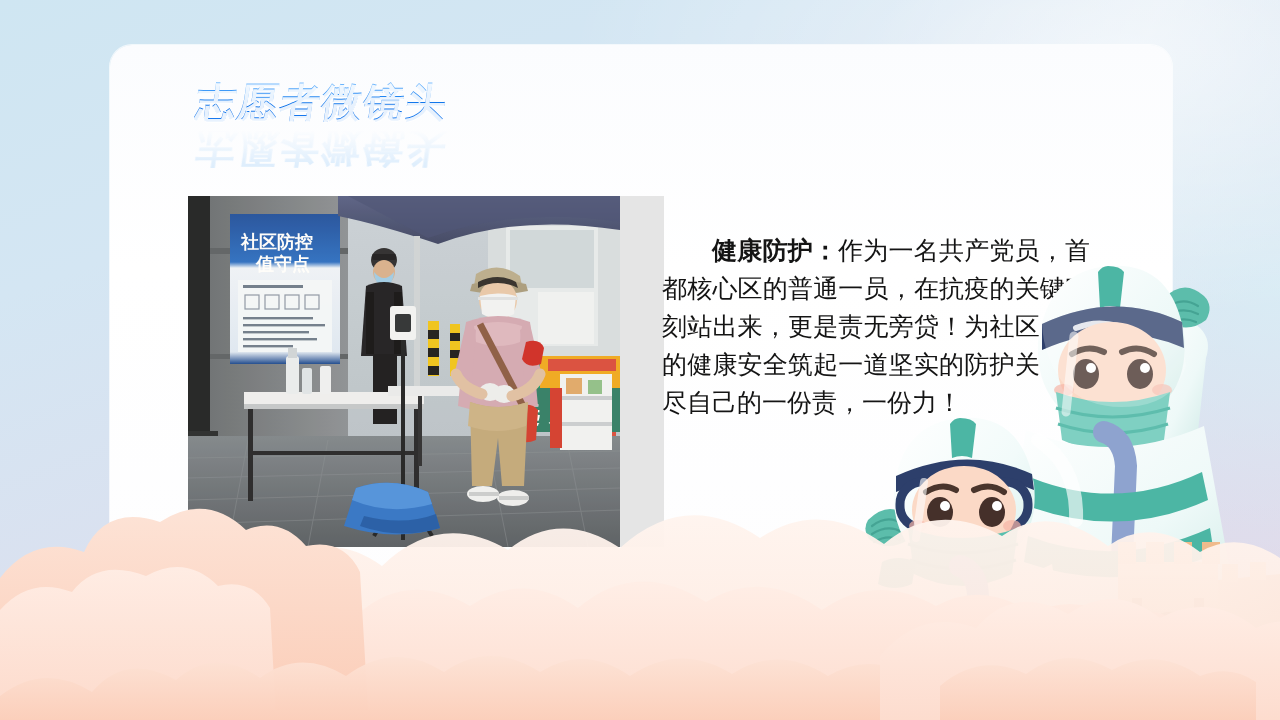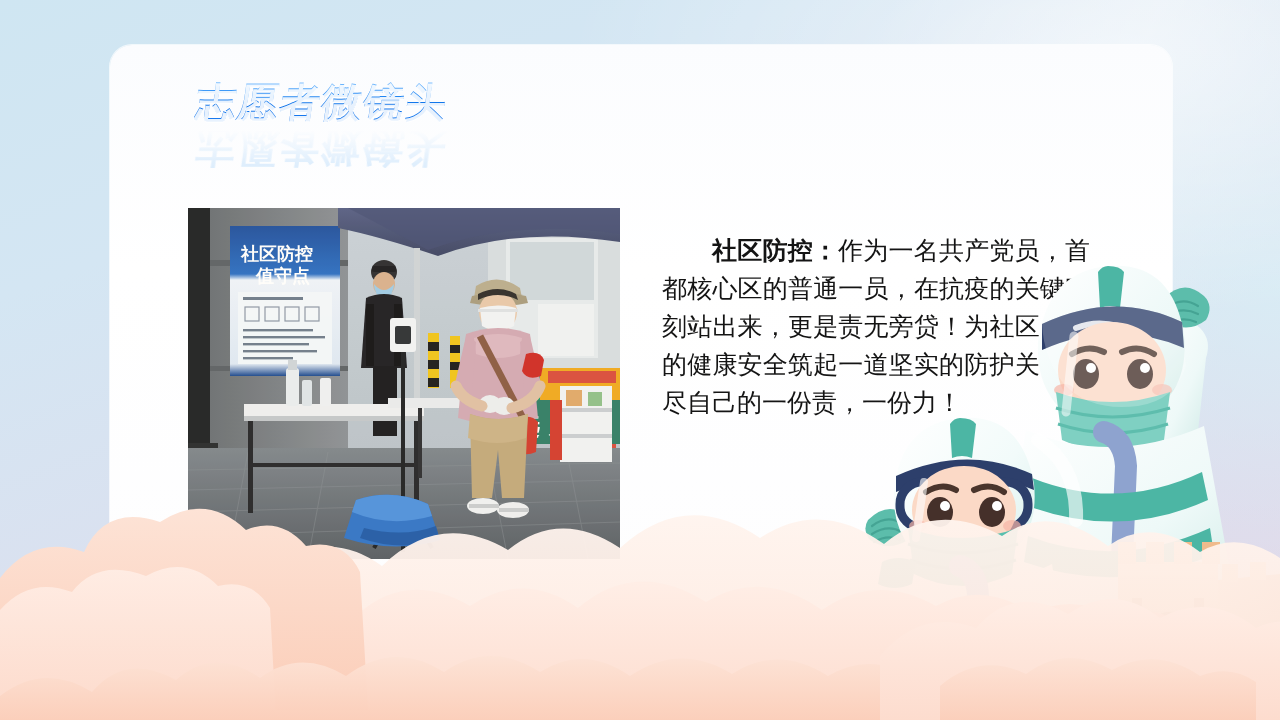--- a/index.html
+++ b/index.html
@@ -49,22 +49,22 @@
     transform:skewX(-8deg) scaleY(-1);
     color:#8fc6f7; opacity:.34;
     line-height:1; white-space:nowrap;
     -webkit-mask-image:linear-gradient(to top, rgba(0,0,0,0) 6%, rgba(0,0,0,.85) 95%);
     mask-image:linear-gradient(to top, rgba(0,0,0,0) 6%, rgba(0,0,0,.85) 95%);
     filter:blur(.3px);
   }
 
   
   .photo{
-    position:absolute; left:188px; top:196px; width:432px; height:351px;
-    overflow:hidden; background:#c2410c;margin-top:12px;
+    position:absolute; left:188px; top:196px; width:476px; height:351px;
+    overflow:hidden; background:#e5e5e5;
   }
   .photo svg{ display:block; }
 
   
   .body-text{
     position:absolute; left:662px; top:232px; width:428px;
     font-family:"DejaVu Serif","Liberation Serif",serif;
     font-size:25px; line-height:38px; color:#141414;
     text-align:justify; text-justify:inter-ideograph;
     text-indent:50px;
@@ -269,21 +269,21 @@
       <rect x="378" y="182" width="16" height="16" fill="#e0a86a"></rect>
       <rect x="400" y="184" width="14" height="14" fill="#8fc08a"></rect>
       <rect x="362" y="192" width="12" height="60" fill="#d33b2d"></rect>
     </g>
 
     <rect x="0" y="0" width="432" height="351" fill="#ffd9a0" opacity=".06"></rect>
   </svg>
 </div>
 
 <div class="body-text">
-  <b>社区防控：</b><span>作为一名共产党员，首都核心区的普通一员，在抗疫的关键时刻站出来，更是责无旁贷！为社区人员的健康安全筑起一道坚实的防护关卡，尽自己的一份责，一份力！</span>
+  <b>健康防护：</b><span>作为一名共产党员，首都核心区的普通一员，在抗疫的关键时刻站出来，更是责无旁贷！为社区人员的健康安全筑起一道坚实的防护关卡，尽自己的一份责，一份力！</span>
 </div>
 
 <div class="figures">
   <svg width="420" height="500" viewBox="0 0 420 500">
     <defs>
       <linearGradient id="suit" x1="0" y1="0" x2="1" y2="1">
         <stop offset="0" stop-color="#ffffff"></stop>
           <stop offset="0.55" stop-color="#f2fbfa"></stop>
           <stop offset="1" stop-color="#d8f0ec"></stop>
       </linearGradient>

